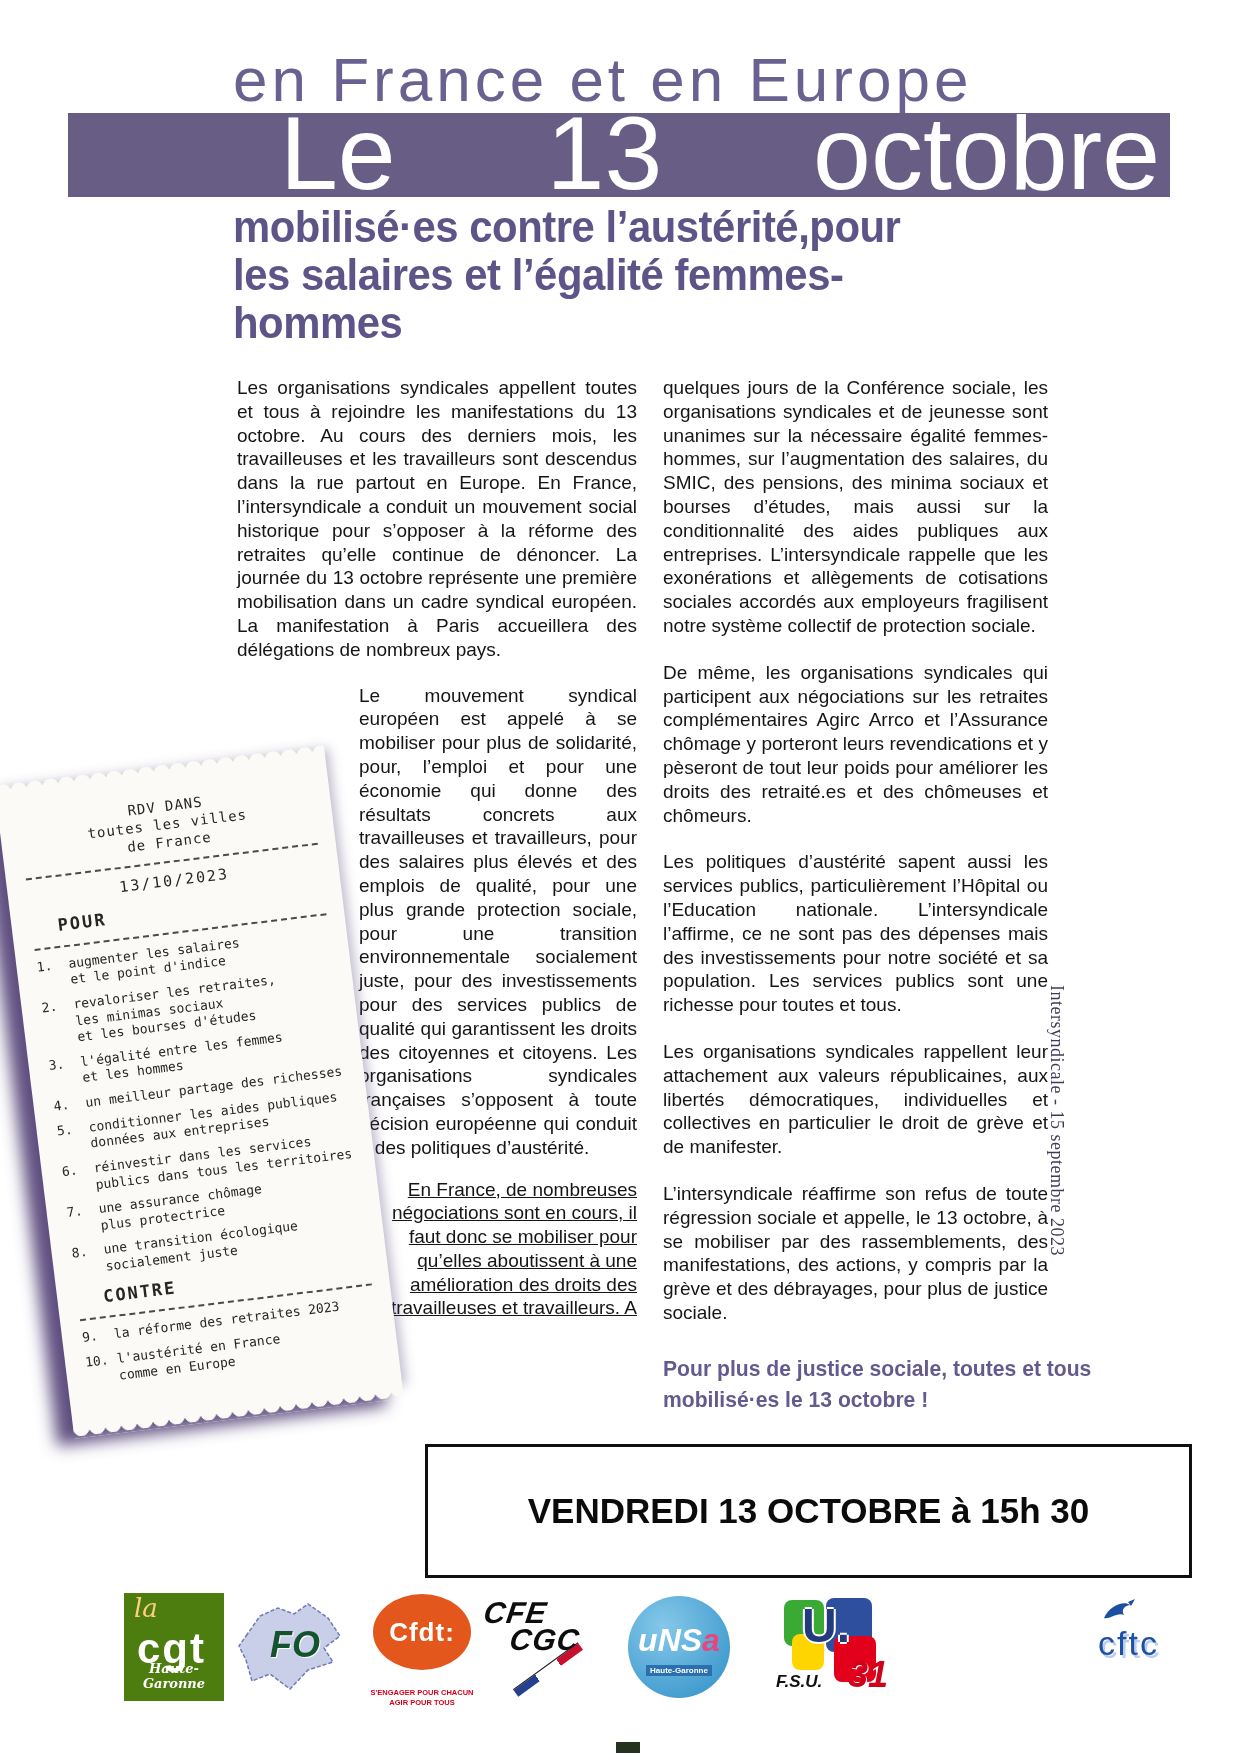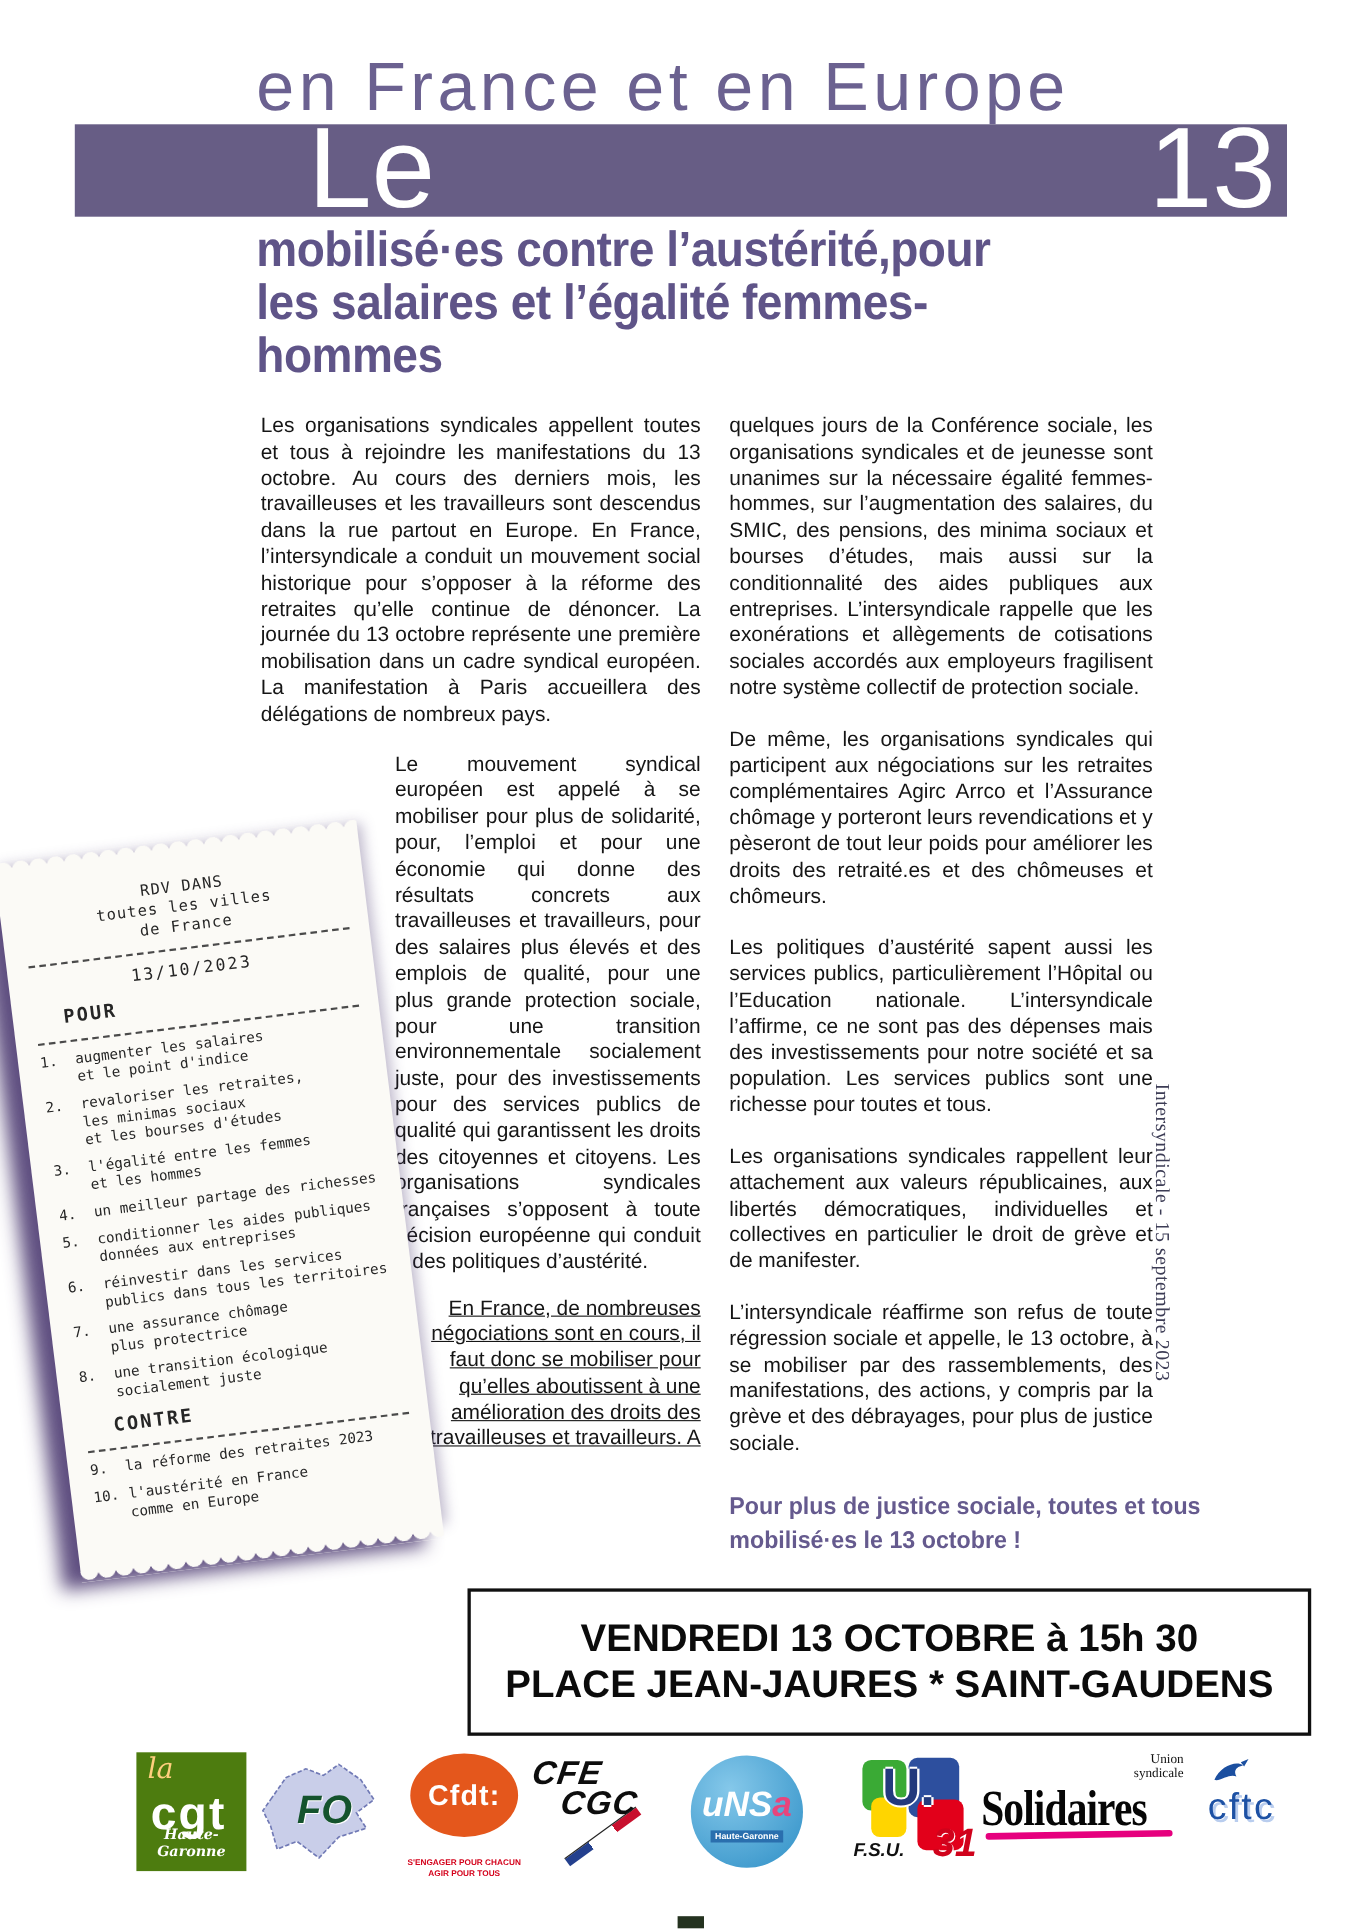--- a/index.html
+++ b/index.html
@@ -118,20 +118,21 @@
 </head>
 <body>
 
 <div class="page">
 
   <div class="eyebrow">en France et en Europe</div>
   <div class="title-banner">
     <div class="words">
       <span>Le</span>
       <span>13</span>
+      <span>octobre</span>
     </div>
   </div>
   <div class="subtitle">
     <div>mobilisé·es contre l’austérité,pour</div>
     <div>les salaires et l’égalité femmes-</div>
     <div>hommes</div>
   </div>
 
   <div class="col-left">
     <p class="p1">Les organisations syndicales appellent toutes et tous à rejoindre les manifestations du 13 octobre. Au cours des derniers mois, les travailleuses et les travailleurs sont descendus dans la rue partout en Europe. En France, l’intersyndicale a conduit un mouvement social historique pour s’opposer à la réforme des retraites qu’elle continue de dénoncer. La journée du 13 octobre représente une première mobilisation dans un cadre syndical européen. La manifestation à Paris accueillera des délégations de nombreux pays.</p>
@@ -209,21 +210,20 @@
     </div>
     <div class="r-item">
       <span class="r-num">10.</span>
       <span class="r-text">l'austérité en France
 comme en Europe</span>
     </div>
   </div>
 
   <div class="event-banner">
     <div>VENDREDI 13 OCTOBRE à 15h 30</div>
-    <div>PLACE JEAN-JAURES * SAINT-GAUDENS</div>
   </div>
 
   <div class="logo cgt">
     <span class="la">la</span>
     <span class="acr">cgt</span>
     <span class="reg">Haute-Garonne</span>
   </div>
 
   <div class="logo fo">
     <svg width="112" height="100" viewBox="0 0 112 100">
@@ -256,28 +256,20 @@
   <div class="logo fsu">
     <div class="blk g"></div>
     <div class="blk y"></div>
     <div class="blk b"></div>
     <div class="blk r"></div>
     <span class="u">U.</span>
     <span class="acr">F.S.U.</span>
     <span class="dep">31</span>
   </div>
 
-  <div class="logo solidaires">
-    <div class="union">
-      <div>Union</div>
-      <div>syndicale</div>
-    </div>
-    <div class="name">Solidaires</div>
-    <div class="bar"></div>
-  </div>
 
   <div class="logo cftc">
     <svg class="dove" width="40" height="26" viewBox="0 0 40 26">
       <path d="M4 20 C9 8 24 2 30 7 C24 8 21 12 24 17 C17 14 9 22 4 20 Z M28 4 L35 1 L31 8 Z" fill="#1b4fa0"></path>
     </svg>
     <span class="acr">cftc</span>
   </div>
 
   <div class="print-mark"></div>
 </div>

